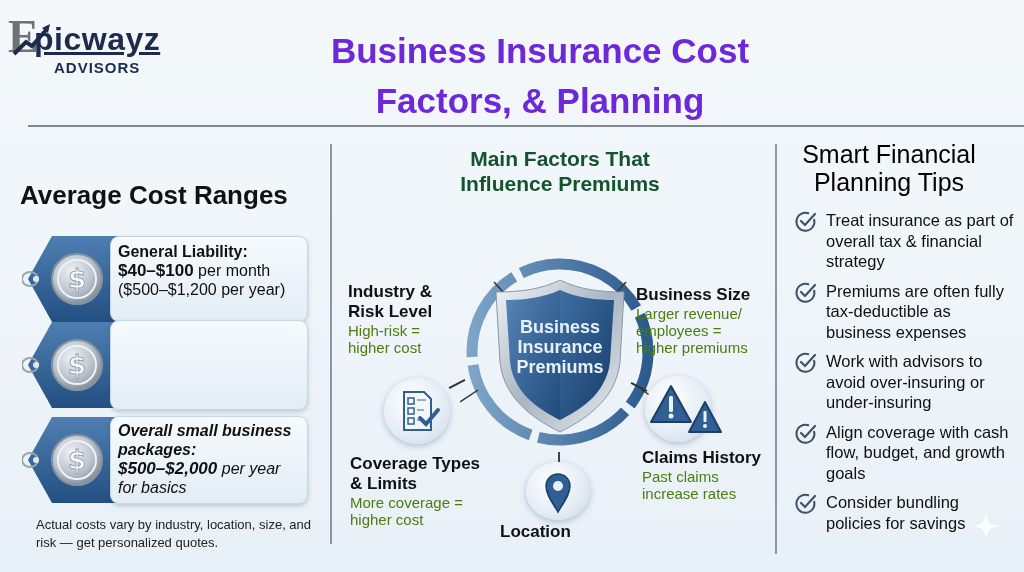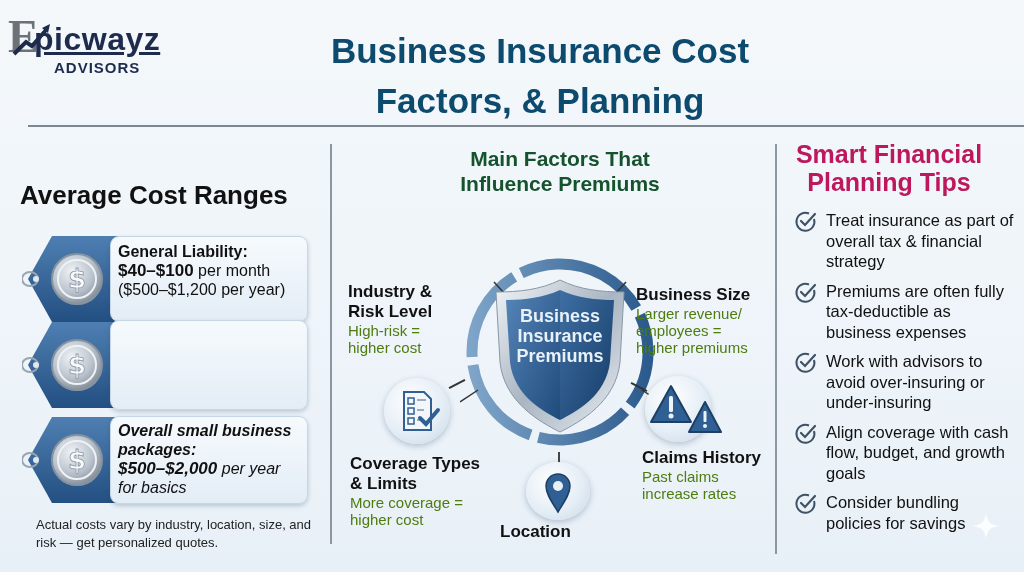--- a/index.html
+++ b/index.html
@@ -13,21 +13,21 @@
   .abs { position: absolute; }
 
   
   .logo { left: 6px; top: 14px; width: 170px; height: 60px; }
   .logo-e { position: absolute; left: 2px; top: 0; font-family: "Liberation Serif", serif; font-size: 46px; font-weight: bold; color: #6d7278; line-height: 46px; }
   .logo-word { position: absolute; left: 28px; top: 8px; font-size: 32px; font-weight: bold; color: #1d2b4d; letter-spacing: 0.5px; line-height: 34px; text-decoration: underline; }
   .logo-sub { position: absolute; left: 48px; top: 46px; font-size: 15px; font-weight: bold; color: #1d2b4d; letter-spacing: 1px; line-height: 16px; }
   .logo-arrow { position: absolute; left: 6px; top: 8px; }
 
   
-  .title { left: 260px; top: 26px; width: 560px; text-align: center; font-size: 35px; font-weight: bold; line-height: 50px; color: #0c4a6e; }
+  .title { left: 260px; top: 26px; width: 560px; text-align: center; font-size: 35px; font-weight: bold; line-height: 50px; color: #6d28d9; }
   .hr { left: 28px; top: 125px; width: 996px; height: 2px; background: #7c8790; }
 
   .vdiv { width: 2px; background: #8b97a1; top: 144px; }
   .vdiv.left { left: 330px; height: 400px; }
   .vdiv.right { left: 775px; height: 410px; }
 
   
   .h-left { left: 20px; top: 180px; width: 300px; text-align: left; font-size: 26px; font-weight: bold; color: #111; }
   .card { left: 22px; width: 286px; height: 86px; }
   .tag { position: absolute; left: 0; top: 0; width: 100px; height: 86px; }
@@ -47,21 +47,21 @@
   .factor { text-align: left; color: #111; }
   .factor .ft { font-size: 17px; font-weight: bold; line-height: 20px; }
   .factor .fd { font-size: 15px; line-height: 17px; color: #4d7c0f; }
   .icon-circle {
     border-radius: 50%;
     background: radial-gradient(circle at 40% 35%, #ffffff 0%, #e5eef6 55%, #c7d6e4 100%);
     box-shadow: 0 2px 6px rgba(40,70,110,0.3);
   }
 
   
-  .h-right { left: 782px; top: 140px; width: 214px; text-align: center; font-size: 25px; font-weight: bold; line-height: 28px; color: #be185d; }
+  .h-right { left: 782px; top: 140px; width: 214px; text-align: center; font-size: 25px; font-weight: normal; line-height: 28px; color: #000000; }
   .tips { left: 794px; top: 210px; width: 220px; }
   .tip { display: flex; align-items: flex-start; margin-bottom: 9px; }
   .tip .check { width: 24px; height: 24px; flex: 0 0 24px; margin-right: 8px; margin-top: 0; }
   .tip .tt { font-size: 16.5px; line-height: 20.5px; color: #111; }
 
   .sparkle { left: 972px; top: 512px; }
 </style>
 </head>
 <body>
 
@@ -171,21 +171,21 @@
   </defs>
   <circle cx="100" cy="100" r="88" fill="none" stroke="url(#ring)" stroke-width="11" stroke-dasharray="95 8" transform="rotate(-92 100 100)"></circle>
   <line x1="34" y1="30" x2="45" y2="42" stroke="#333" stroke-width="1.5"></line>
   <line x1="166" y1="30" x2="155" y2="42" stroke="#333" stroke-width="1.5"></line>
   <line x1="0" y1="150" x2="18" y2="138" stroke="#333" stroke-width="1.5"></line>
   <line x1="200" y1="150" x2="182" y2="138" stroke="#333" stroke-width="1.5"></line>
   <path d="M100 28 C80 38 58 40 36 40 L40 110 C44 150 80 170 100 180 C120 170 156 150 160 110 L164 40 C142 40 120 38 100 28 Z" fill="url(#rim)" stroke="#8a97a5" stroke-width="1"></path>
   <path d="M100 38 C82 46 64 48 46 48 L50 110 C54 144 84 160 100 168 Z" fill="url(#shieldL)"></path>
   <path d="M100 38 C118 46 136 48 154 48 L150 110 C146 144 116 160 100 168 Z" fill="url(#shieldR)"></path>
 </svg>
-<div class="abs" style="left:480px;top:306px;width:160px;text-align:center;color:#e8f0f8;font-weight:bold;font-size:18px;line-height:20px;">
+<div class="abs" style="left:480px;top:317px;width:160px;text-align:center;color:#e8f0f8;font-weight:bold;font-size:18px;line-height:20px;">
   <div>Business</div>
   <div>Insurance</div>
   <div>Premiums</div>
 </div>
 <div class="abs" style="left:558px;top:452px;width:2px;height:16px;background:#444;"></div>
 
 <div class="abs factor" style="left:348px;top:282px;width:116px;">
   <div class="ft">Industry &amp;</div>
   <div class="ft">Risk Level</div>
   <div class="fd">High-risk =</div>

